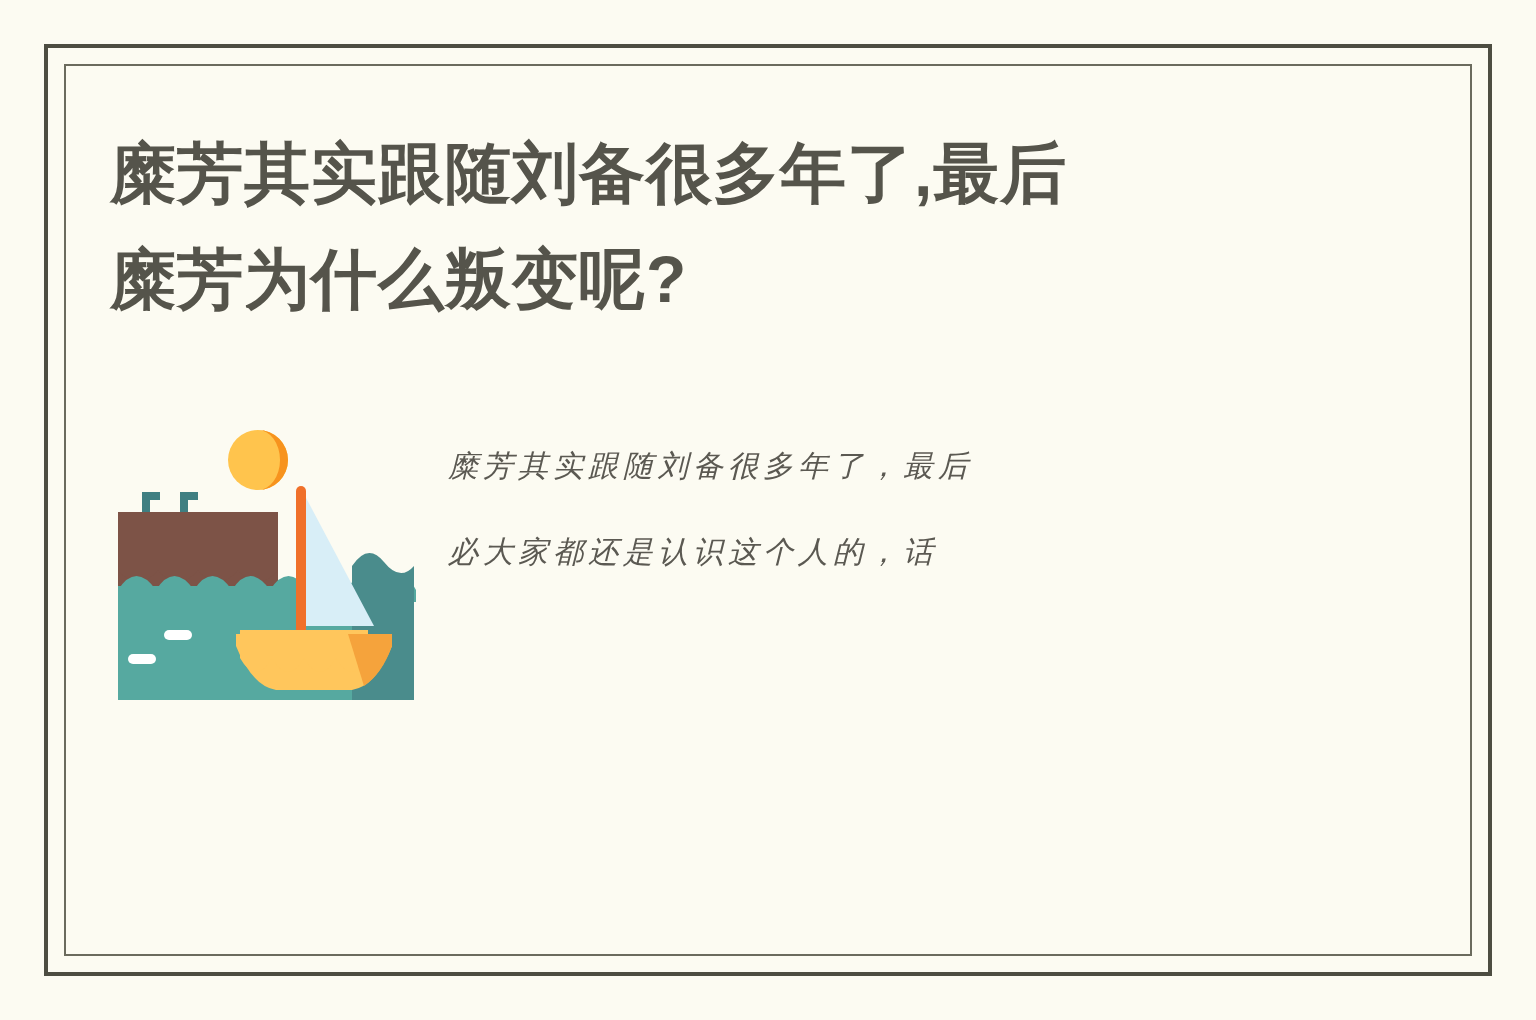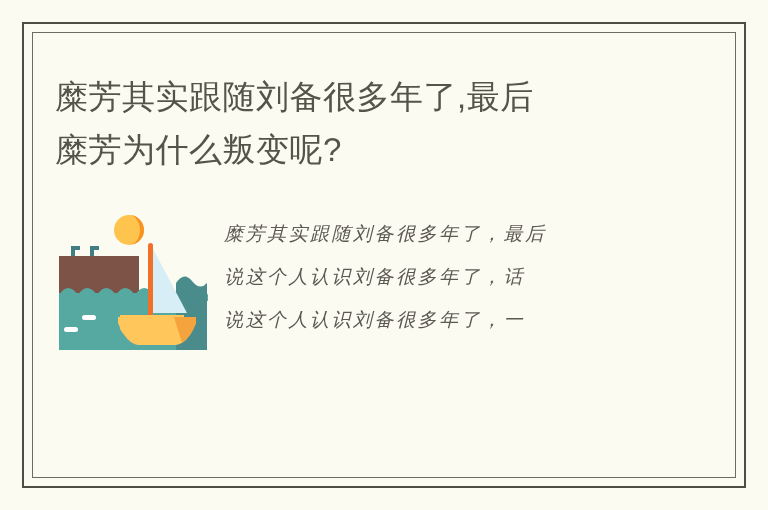--- a/index.html
+++ b/index.html
@@ -45,48 +45,48 @@
   #content {
     position: absolute;
     left: 0; top: 0;
     width: 768px;
     height: 510px;
   }
 
   #title {
     position: absolute;
     left: 55px;
-    top: 48px;
+    top: 38px;
     width: 620px;
     color: #55544B;
     font-size: 33px;
     line-height: 53px;
     letter-spacing: 0.5px;
-    font-weight: 400;
+    font-weight: 700;
   }
   #title .tline { display: block; white-space: nowrap; }
 
   
   #illustration {
     position: absolute;
     left: 56px;
     top: 205px;
     width: 154px;
     height: 148px;
   }
   #illustration svg { display: block; width: 154px; height: 148px; }
 
   
   #body-copy {
     position: absolute;
     left: 224px;
     top: 212px;
     width: 430px;
     color: #5B5952;
-    font-size: 19px;
+    font-size: 15px;
     line-height: 43px;
     font-family: "DejaVu Serif", "Liberation Serif", serif;
     font-style: italic;
     letter-spacing: 2.5px;
   }
   #body-copy .bline { display: block; white-space: nowrap; }
   #body-copy .bline.indent { text-indent: 56px; }
 </style>
 </head>
 <body>
@@ -146,18 +146,17 @@
 
           <path d="M64 124 q8 14 16 0 q8 14 16 0 q8 14 16 0 q8 14 16 0 l0 -14 h-64 z" fill="#FFC65C"></path>
 
           <path d="M118 112 h22 v6 q-5 14 -14 20 z" fill="#F5A33C"></path>
         </g>
       </svg>
     </div>
 
     <div id="body-copy">
       <span class="bline">糜芳其实跟随刘备很多年了，最后</span>
-      <span class="bline">说这个人认识刘备很多年了，话</span>
-      <span class="bline">说这个人认识刘备很多年了，一</span>
+      <span class="bline">必大家都还是认识这个人的，话</span>
     </div>
 
   </div>
 </div>
 
 </body></html>

